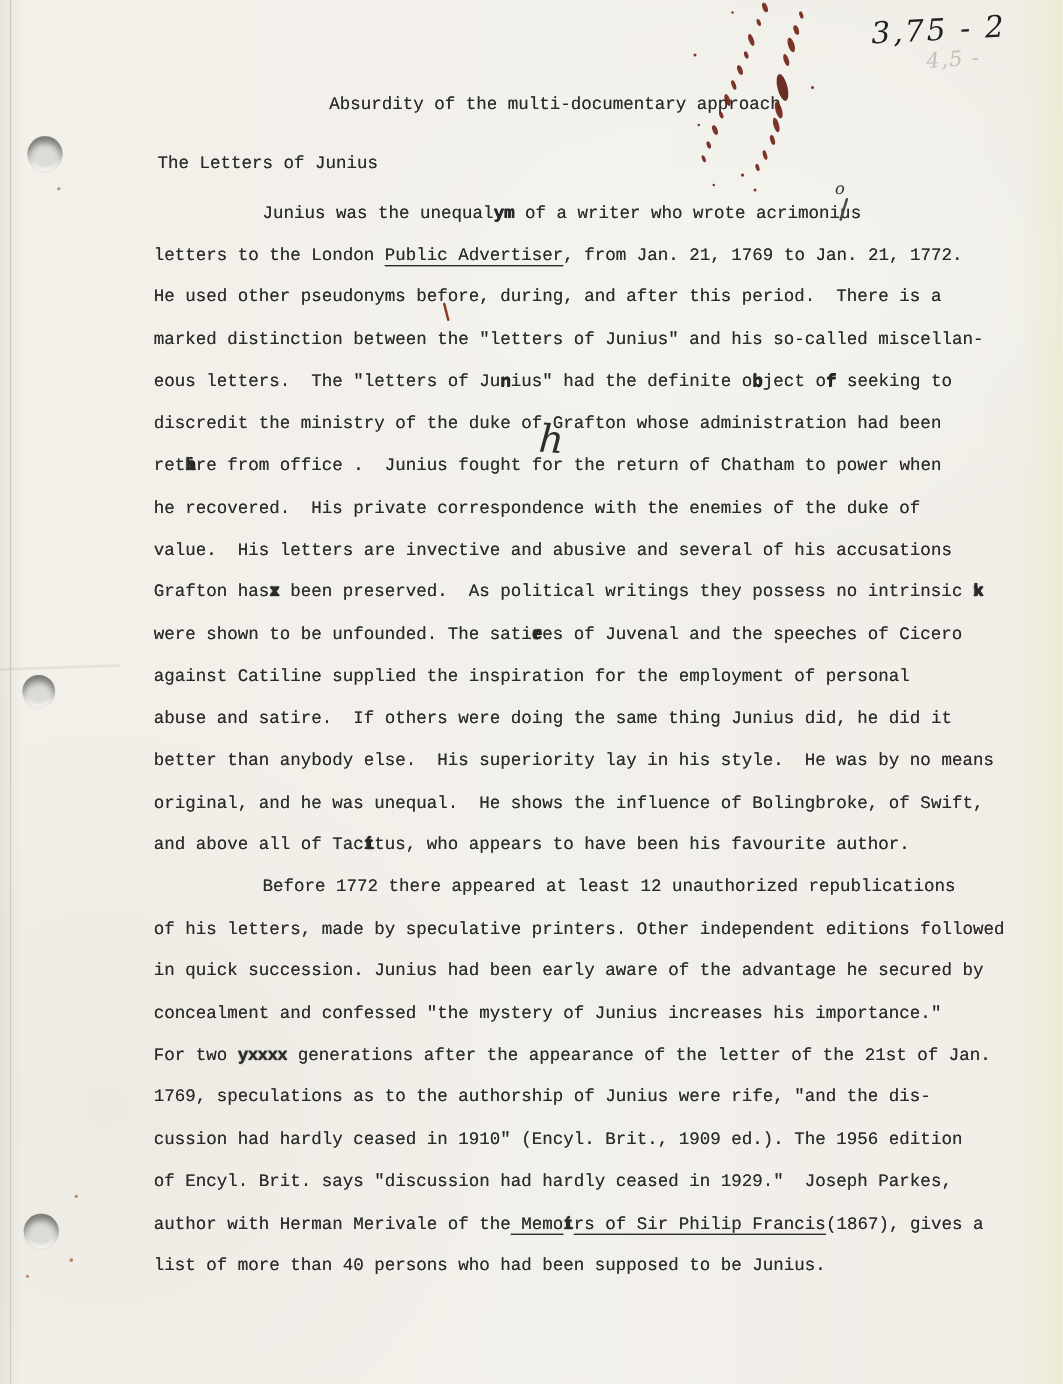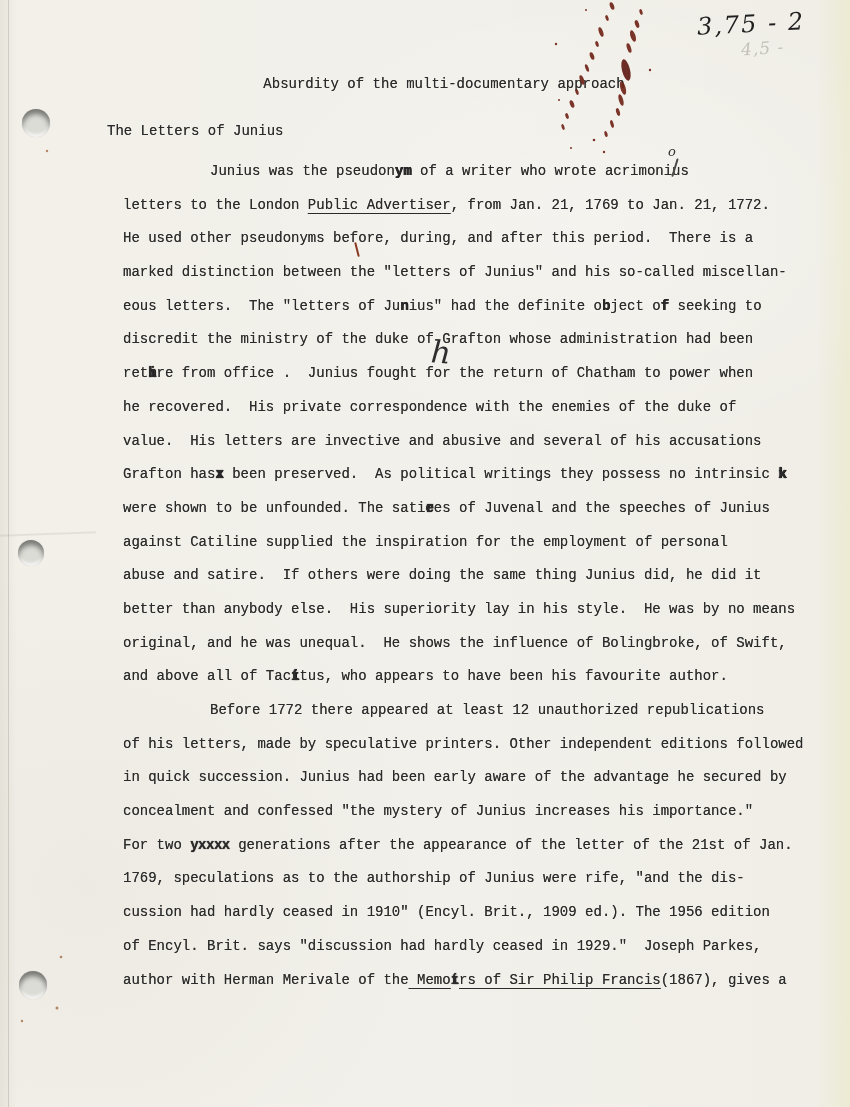--- a/index.html
+++ b/index.html
@@ -10,21 +10,21 @@
       radial-gradient(ellipse 500px 500px at 10% 80%, rgba(190,185,170,0.10), transparent 70%),
       linear-gradient(90deg,#e7e4db 0,#f2f0e9 2%,#f2f0ea 50%,#f0eee7 96%,#ecead2 100%);
     background-color:#f1efe8;
     font-family:"Liberation Mono","DejaVu Sans Mono",monospace;
     color:#2b2b2b;
   }
   .edge-line{position:absolute;left:8px;top:0;width:1px;height:1107px;background:#b7b4aa;opacity:.55;}
   .crease{position:absolute;left:0;top:533px;width:96px;height:2px;background:rgba(120,115,100,0.12);transform:rotate(-2deg);}
   .tw{text-shadow:0 0 .5px rgba(25,25,25,.65);}
   .title{position:absolute;top:76px;left:0;width:850px;text-align:center;font-size:14px;white-space:pre;transform:translateX(19px);}
-  .heading{position:absolute;top:123px;left:107px;font-size:14px;white-space:pre;}
+  .heading{position:absolute;top:123px;left:126px;font-size:14px;white-space:pre;}
   .lines{position:absolute;top:155px;left:123px;width:710px;}
   .line{white-space:pre;font-size:14px;line-height:33.7px;height:33.7px;}
   .line.ind{padding-left:87px;}
   .u{text-decoration:underline;text-underline-offset:4px;text-decoration-thickness:1.4px;font-family:Liberation Mono, monospace;}
   .b{font-weight:700;text-shadow:.4px 0 0 #111,0 .4px 0 #111;}
   .x{font-weight:700;letter-spacing:-.5px;text-shadow:0 0 1px #111;margin-top:28px;}
   .ov{display:inline-block;width:1ch;white-space:nowrap;letter-spacing:-1ch;font-weight:700;
       text-shadow:0 0 1px rgba(0,0,0,.75),.4px 0 0 #111;overflow:visible;}
   .uov{display:inline-block;width:1ch;white-space:nowrap;letter-spacing:-1ch;font-weight:700;
       text-shadow:0 0 1px rgba(0,0,0,.75);overflow:visible;text-decoration:underline;text-underline-offset:4px;}
@@ -49,45 +49,46 @@
 <div class="crease"></div>
 
 <div class="hole hole1"></div>
 <div class="hole hole2"></div>
 <div class="hole hole3"></div>
 
 <div class="title tw">Absurdity of the multi-documentary approach</div>
 <div class="heading tw">The Letters of Junius</div>
 
 <div class="lines tw">
-    <div class="line ind"><span>Junius was the pseudon</span><span class="b">ym</span><span> of a writer who wrote acrimonius</span></div>
+    <div class="line ind"><span>Junius was the unequal</span><span class="b">ym</span><span> of a writer who wrote acrimonius</span></div>
     <div class="line"><span>letters to the London </span><span class="u">Public Advertiser</span><span>, from Jan. 21, 1769 to Jan. 21, 1772.</span></div>
     <div class="line"><span>He used other pseudonyms before, during, and after this period.  There is a</span></div>
     <div class="line"><span>marked distinction between the "letters of Junius" and his so-called miscellan-</span></div>
     <div class="line"><span>eous letters.  The "letters of Ju</span><span class="b">n</span><span>ius" had the definite o</span><span class="b">b</span><span>ject o</span><span class="b">f</span><span> seeking to</span></div>
     <div class="line"><span>discredit the ministry of the duke of Grafton whose administration had been</span></div>
     <div class="line"><span>ret</span><span class="ov">hi</span><span>re from office .  Junius fought for the return of Chatham to power when</span></div>
     <div class="line"><span>he recovered.  His private correspondence with the enemies of the duke of</span></div>
     <div class="line"><span>value.  His letters are invective and abusive and several of his accusations</span></div>
     <div class="line"><span>Grafton has</span><span class="ov">zx</span><span> been preserved.  As political writings they possess no intrinsic </span><span class="ov">xk</span></div>
-    <div class="line"><span>were shown to be unfounded. The sati</span><span class="ov">re</span><span>es of Juvenal and the speeches of Junius</span></div>
+    <div class="line"><span>were shown to be unfounded. The sati</span><span class="ov">re</span><span>es of Juvenal and the speeches of Cicero</span></div>
     <div class="line"><span>against Catiline supplied the inspiration for the employment of personal</span></div>
     <div class="line"><span>abuse and satire.  If others were doing the same thing Junius did, he did it</span></div>
     <div class="line"><span>better than anybody else.  His superiority lay in his style.  He was by no means</span></div>
     <div class="line"><span>original, and he was unequal.  He shows the influence of Bolingbroke, of Swift,</span></div>
     <div class="line"><span>and above all of Tac</span><span class="ov">it</span><span>tus, who appears to have been his favourite author.</span></div>
     <div class="line ind"><span>Before 1772 there appeared at least 12 unauthorized republications</span></div>
     <div class="line"><span>of his letters, made by speculative printers. Other independent editions followed</span></div>
     <div class="line"><span>in quick succession. Junius had been early aware of the advantage he secured by</span></div>
     <div class="line"><span>concealment and confessed "the mystery of Junius increases his importance."</span></div>
     <div class="line"><span>For two </span><span class="x">yxxxx</span><span> generations after the appearance of the letter of the 21st of Jan.</span></div>
     <div class="line"><span>1769, speculations as to the authorship of Junius were rife, "and the dis-</span></div>
     <div class="line"><span>cussion had hardly ceased in 1910" (Encyl. Brit., 1909 ed.). The 1956 edition</span></div>
     <div class="line"><span>of Encyl. Brit. says "discussion had hardly ceased in 1929."  Joseph Parkes,</span></div>
     <div class="line"><span>author with Herman Merivale of the</span><span class="u"> Memo</span><span class="uov">it</span><span class="u">rs of Sir Philip Francis</span><span>(1867), gives a</span></div>
+    <div class="line"><span>list of more than 40 persons who had been supposed to be Junius.</span></div>
   </div>
 
 <div class="hw price-note">3,75 - 2</div>
 <div class="hw faint-note">4,5 -</div>
 <div class="hw insert-h">h</div>
 <div class="hw insert-o">o</div>
 <div class="slash-mark"></div>
 <div class="red-tick"></div>
 
 <svg class="splatter" width="850" height="1107">

